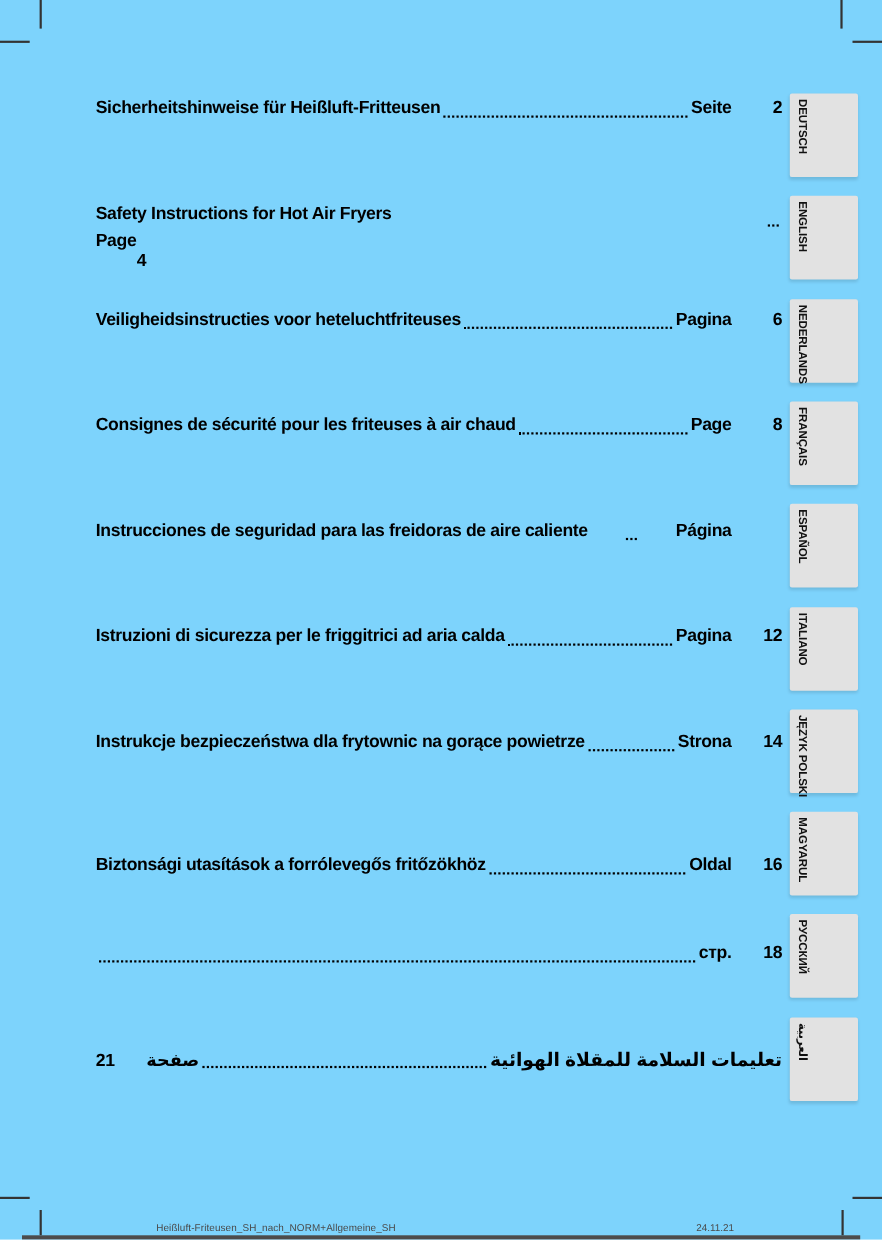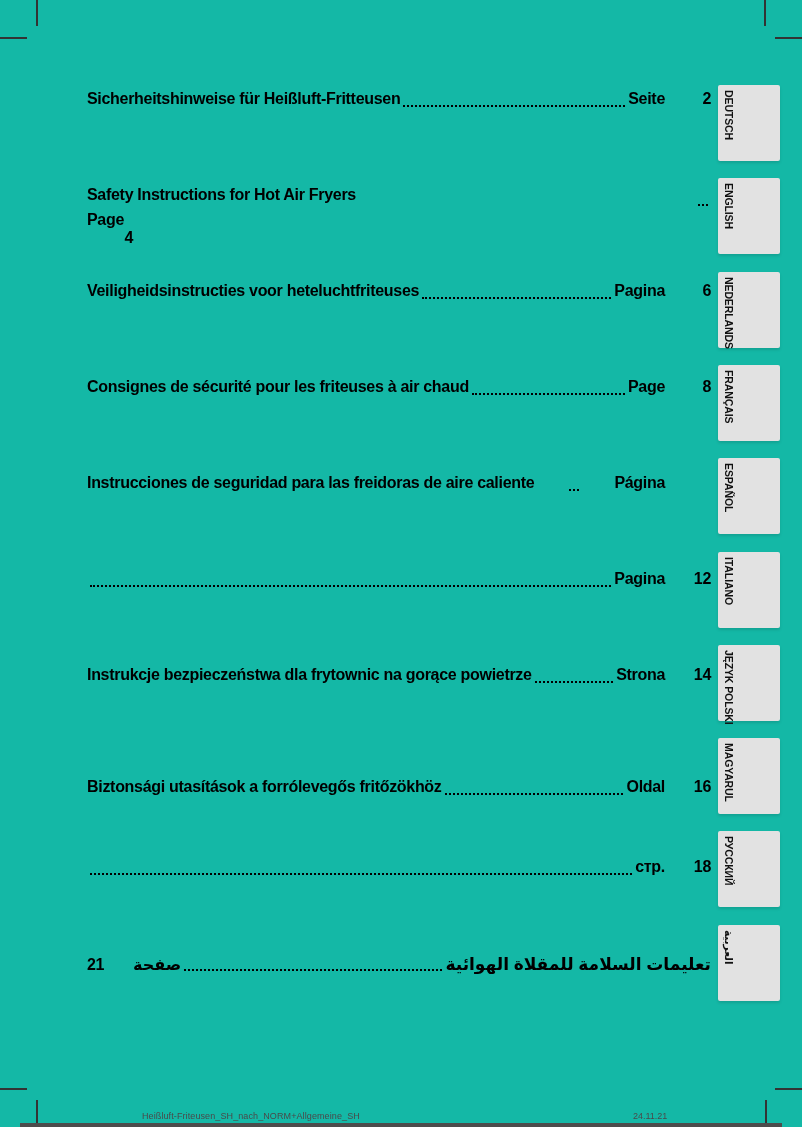--- a/index.html
+++ b/index.html
@@ -1,17 +1,17 @@
 <!DOCTYPE html>
 <html><head>
 <meta charset="utf-8">
 <style>
   html,body { margin:0; padding:0; background:#ffffff; }
   .page {
-    position:relative; width:802px; height:1127px; background:#14b8a6;
+    position:relative; width:802px; height:1127px; background:#7dd3fc;
     overflow:hidden; font-family:"Liberation Sans","DejaVu Sans",sans-serif;
   }
 
   
   .mark { position:absolute; background:#333; }
   .m-tl-v { left:36px;  top:0;      width:2px;  height:26px; }
   .m-tl-h { left:0;     top:37px;   width:27px; height:2px;  }
   .m-tr-v { left:764px; top:0;      width:2px;  height:26px; }
   .m-tr-h { left:775px; top:37px;   width:27px; height:2px;  }
   .m-bl-h { left:0;     top:1088px; width:27px; height:2px;  }
@@ -108,20 +108,21 @@
       </div>
 
       <div class="toc-row" style="top: 474px; gap: 32px;">
         <span class="title">Instrucciones de seguridad para las freidoras de aire caliente</span>
         <span class="dots"></span>
         <span class="label">Página</span>
         <span class="num">10</span>
       </div>
 
       <div class="toc-row" style="top: 570px;">
+        <span class="title">Istruzioni di sicurezza per le friggitrici ad aria calda</span>
         <span class="dots"></span>
         <span class="label">Pagina</span>
         <span class="num">12</span>
       </div>
 
       <div class="toc-row" style="top: 666px;">
         <span class="title">Instrukcje bezpieczeństwa dla frytownic na gorące powietrze</span>
         <span class="dots"></span>
         <span class="label">Strona</span>
         <span class="num">14</span>

